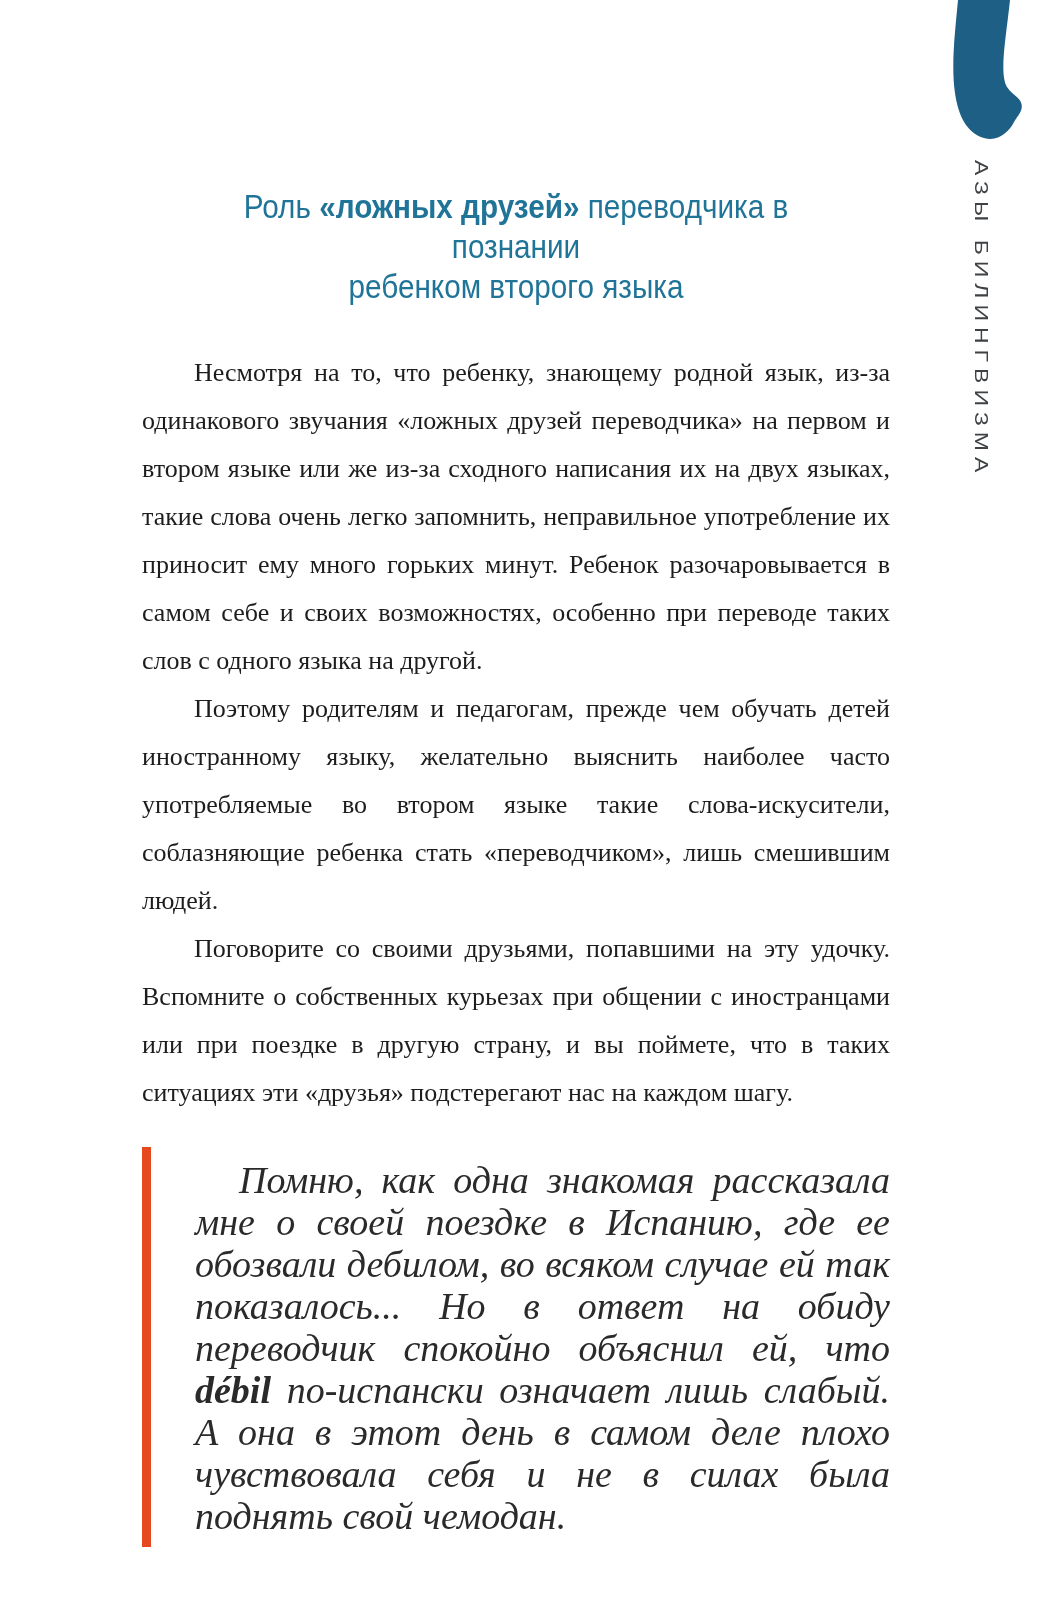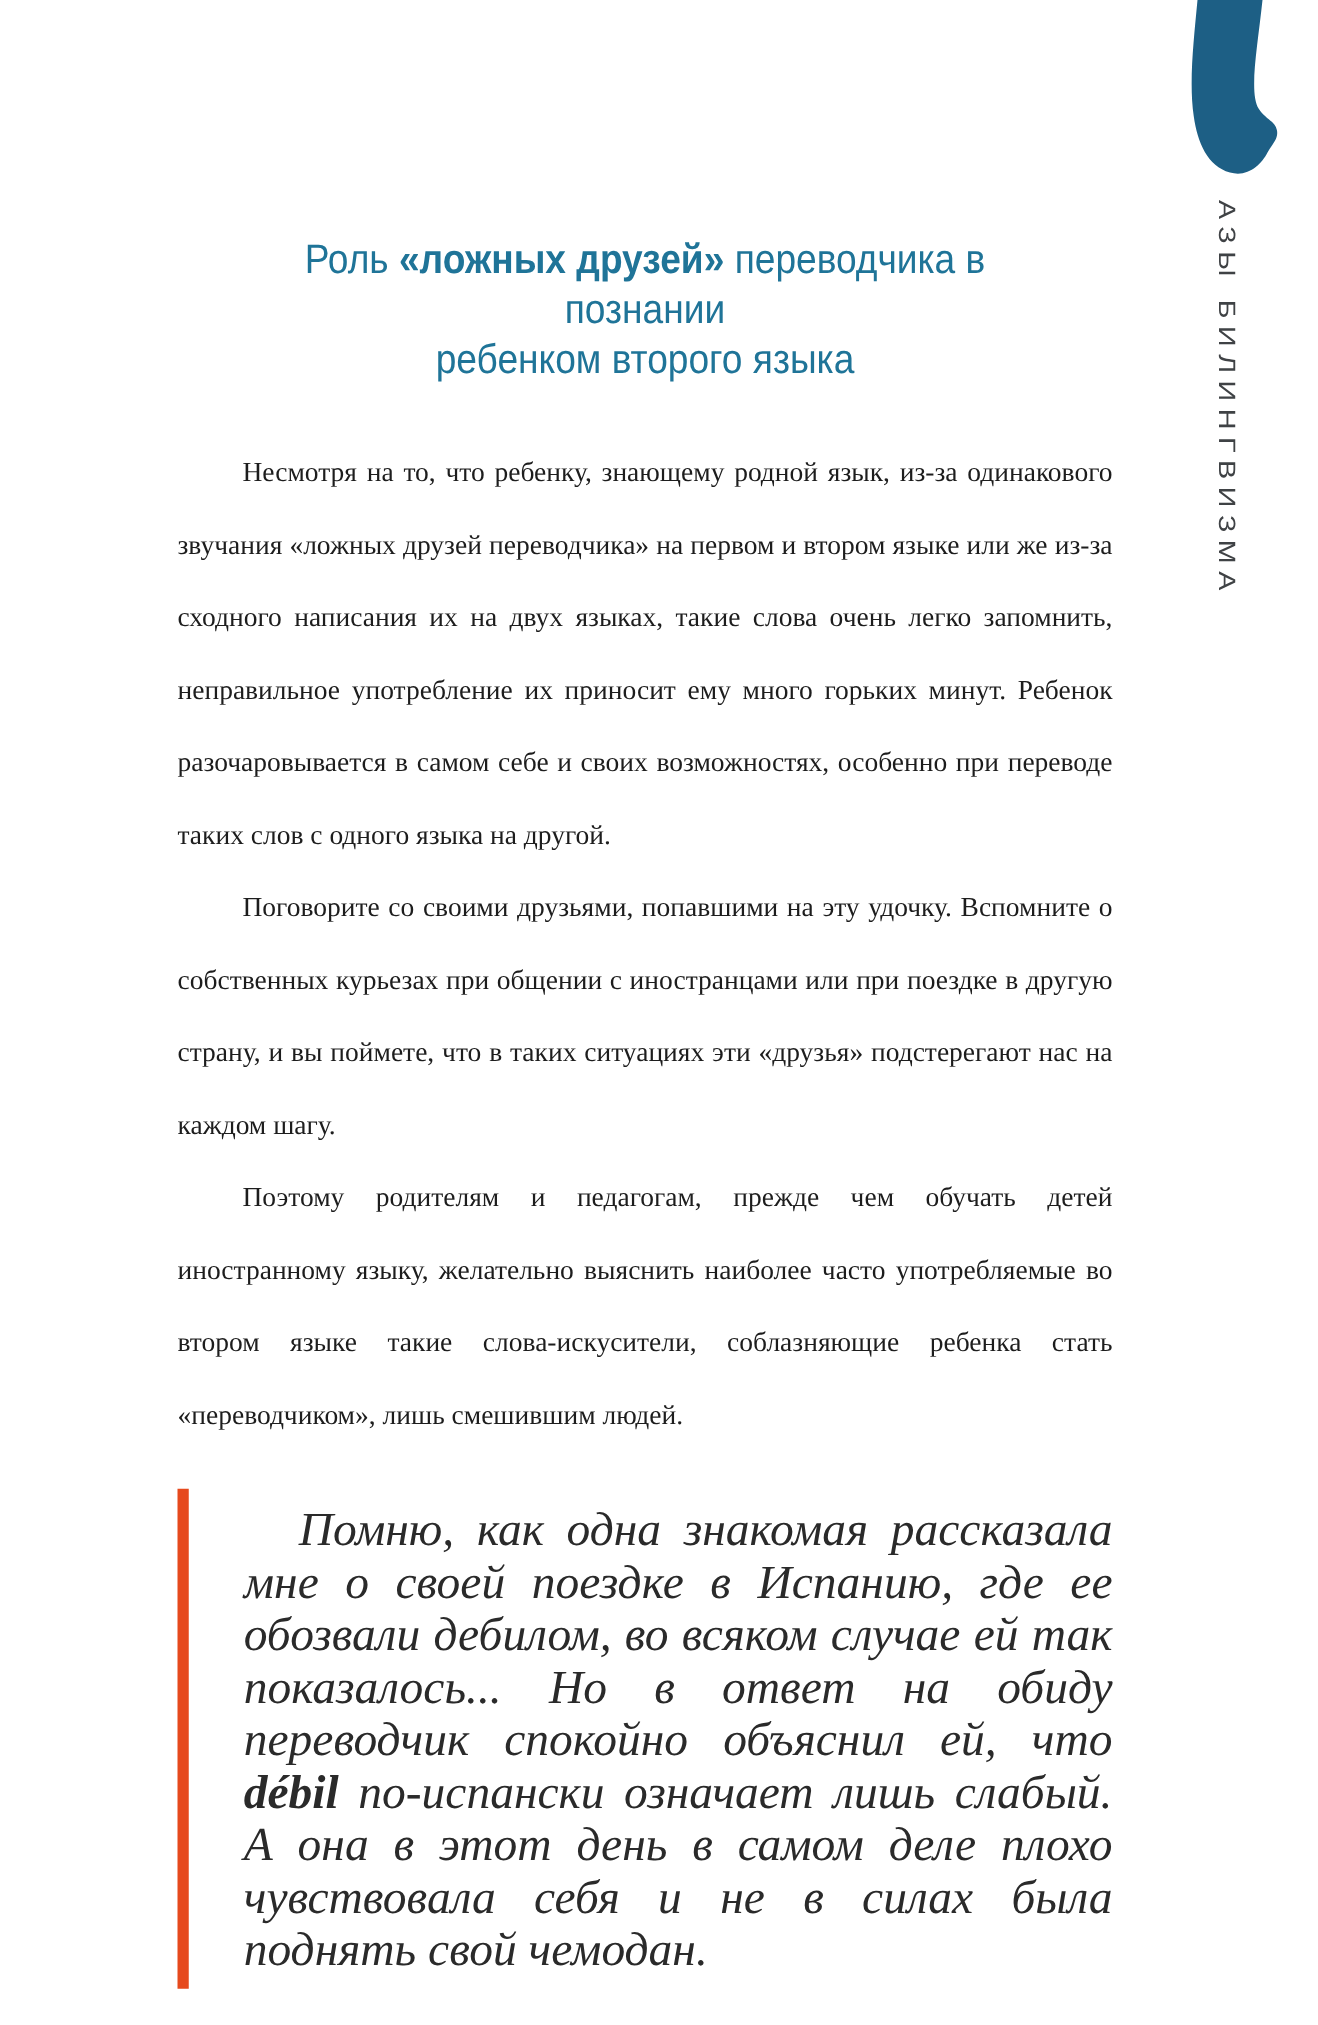--- a/index.html
+++ b/index.html
@@ -51,22 +51,22 @@
     line-height:40px;
     text-align:center;
     color:var(--heading-teal);
     transform:scaleX(0.9);
     transform-origin:50% 0;
   }
   h1.heading .bold{font-weight:bold;}
 
   .body-text p{
     margin:0;
-    font-size:22px;
-    line-height:58px;
+    font-size:26px;
+    line-height:48px;
     text-align:justify;
     text-indent:52px;
     color:var(--body-ink);
   }
 
   blockquote.quote{
     margin:30px 0 0 0;
     border-left:9px solid var(--quote-orange);
     padding:12px 0 10px 44px;
     font-style:italic;
@@ -109,22 +109,22 @@
   </svg>
 
   <div class="sidebar-vertical">АЗЫ БИЛИНГВИЗМА</div>
 
   <div class="content">
 
     <h1 class="heading"><span>Роль </span><span class="bold">«ложных друзей»</span><span> переводчика в познании</span><br><span>ребенком второго языка</span></h1>
 
     <div class="body-text">
       <p>Несмотря на то, что ребенку, знающему родной язык, из-за одинакового звучания «ложных друзей переводчика» на первом и втором языке или же из-за сходного написания их на двух языках, такие слова очень легко запомнить, неправильное употребление их приносит ему много горьких минут. Ребенок разочаровывается в самом себе и своих возможностях, особенно при переводе таких слов с одного языка на другой.</p>
+      <p>Поэтому родителям и педагогам, прежде чем обучать детей иностранному языку, желательно выяснить наиболее часто употребляемые во втором языке такие слова-искусители, соблазняющие ребенка стать «переводчиком», лишь смешившим людей.</p>
       <p>Поговорите со своими друзьями, попавшими на эту удочку. Вспомните о собственных курьезах при общении с иностранцами или при поездке в другую страну, и вы поймете, что в таких ситуациях эти «друзья» подстерегают нас на каждом шагу.</p>
-      <p>Поэтому родителям и педагогам, прежде чем обучать детей иностранному языку, желательно выяснить наиболее часто употребляемые во втором языке такие слова-искусители, соблазняющие ребенка стать «переводчиком», лишь смешившим людей.</p>
     </div>
 
     <blockquote class="quote">
       <p><span>Помню, как одна знакомая рассказала мне о своей поездке в Испанию, где ее обозвали дебилом, во всяком случае ей так показалось... Но в ответ на обиду переводчик спокойно объяснил ей, что </span><span class="bold">débil</span><span> по-испански означает лишь слабый. А она в этот день в самом деле плохо чувствовала себя и не в силах была поднять свой чемодан.</span></p>
     </blockquote>
 
   </div>
 
 
 </div>

